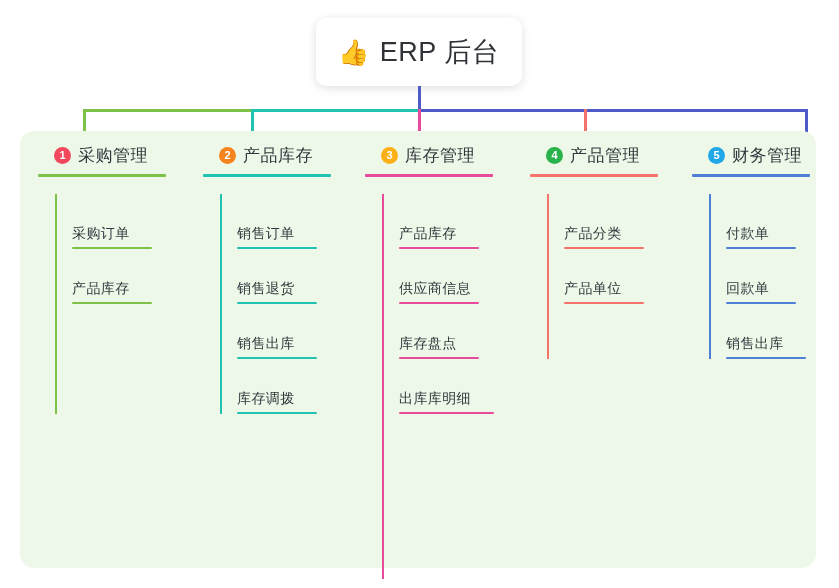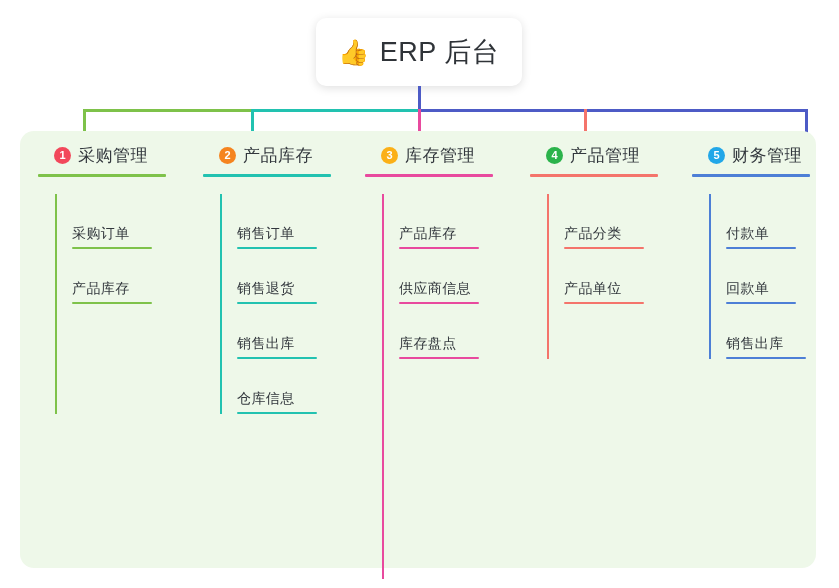--- a/index.html
+++ b/index.html
@@ -203,21 +203,21 @@
           </div>
           <div class="leaf">
             <span class="leaf-text">销售退货</span>
             <div class="leaf-rule" style="width: 80px; background: rgb(34, 194, 176);"></div>
           </div>
           <div class="leaf">
             <span class="leaf-text">销售出库</span>
             <div class="leaf-rule" style="width: 80px; background: rgb(34, 194, 176);"></div>
           </div>
           <div class="leaf">
-            <span class="leaf-text">仓库信息</span>
+            <span class="leaf-text">库存调拨</span>
             <div class="leaf-rule" style="width: 80px; background: rgb(34, 194, 176);"></div>
           </div>
         </div>
       </div>
       <div class="branch" style="left: 345px;">
         <div class="branch-head">
           <span class="badge" style="background: rgb(251, 176, 23);">3</span>
           <span class="branch-title">库存管理</span>
         </div>
         <div class="head-rule" style="width: 128px; background: rgb(232, 74, 158);"></div>
@@ -228,20 +228,24 @@
             <div class="leaf-rule" style="width: 80px; background: rgb(232, 74, 158);"></div>
           </div>
           <div class="leaf">
             <span class="leaf-text">供应商信息</span>
             <div class="leaf-rule" style="width: 80px; background: rgb(232, 74, 158);"></div>
           </div>
           <div class="leaf">
             <span class="leaf-text">库存盘点</span>
             <div class="leaf-rule" style="width: 80px; background: rgb(232, 74, 158);"></div>
           </div>
+          <div class="leaf">
+            <span class="leaf-text">出库库明细</span>
+            <div class="leaf-rule" style="width: 95px; background: rgb(232, 74, 158);"></div>
+          </div>
         </div>
       </div>
       <div class="branch" style="left: 510px;">
         <div class="branch-head">
           <span class="badge" style="background: rgb(43, 179, 75);">4</span>
           <span class="branch-title">产品管理</span>
         </div>
         <div class="head-rule" style="width: 128px; background: rgb(244, 116, 107);"></div>
         <div class="leaves">
           <div class="trunk" style="background: rgb(244, 116, 107); height: 165px;"></div>

